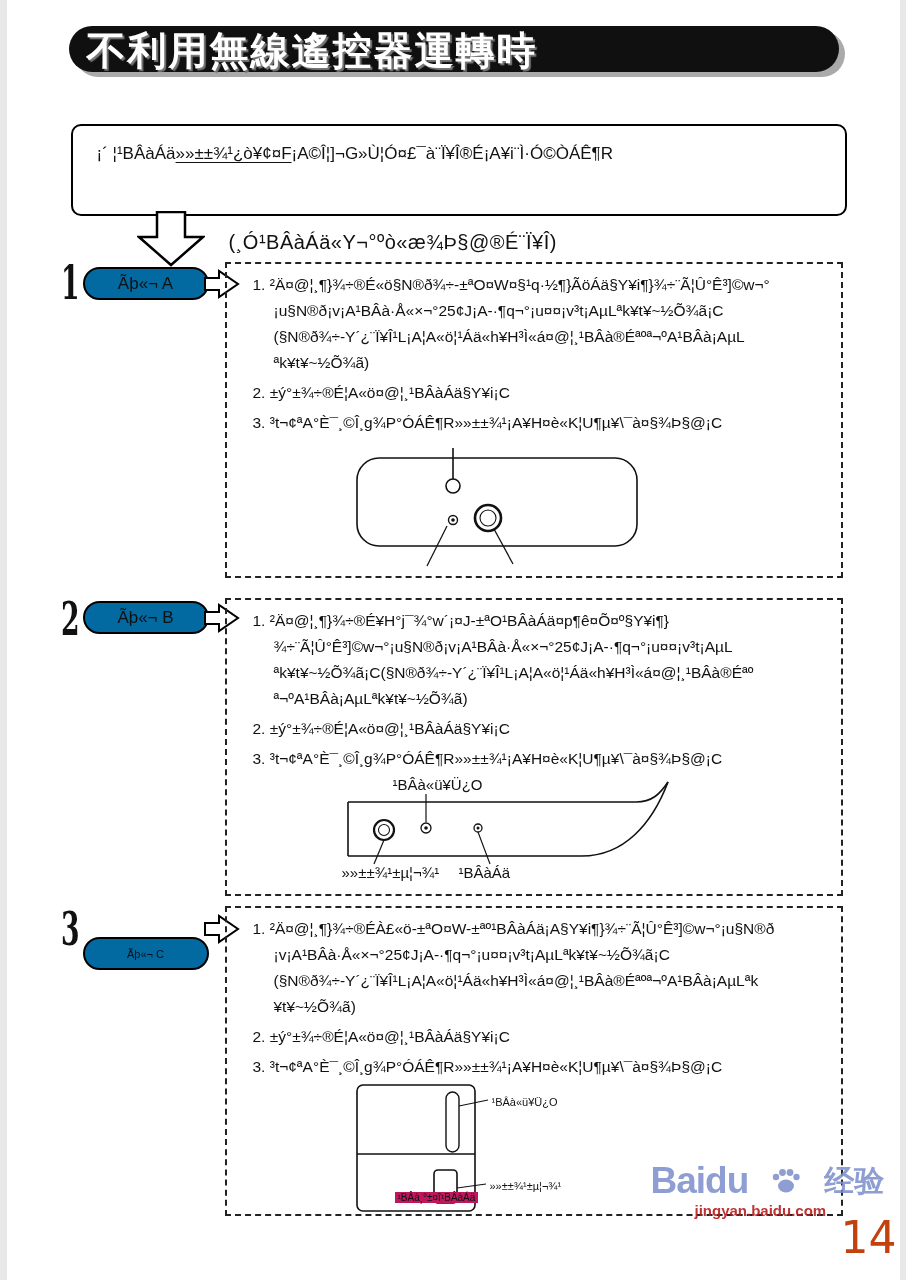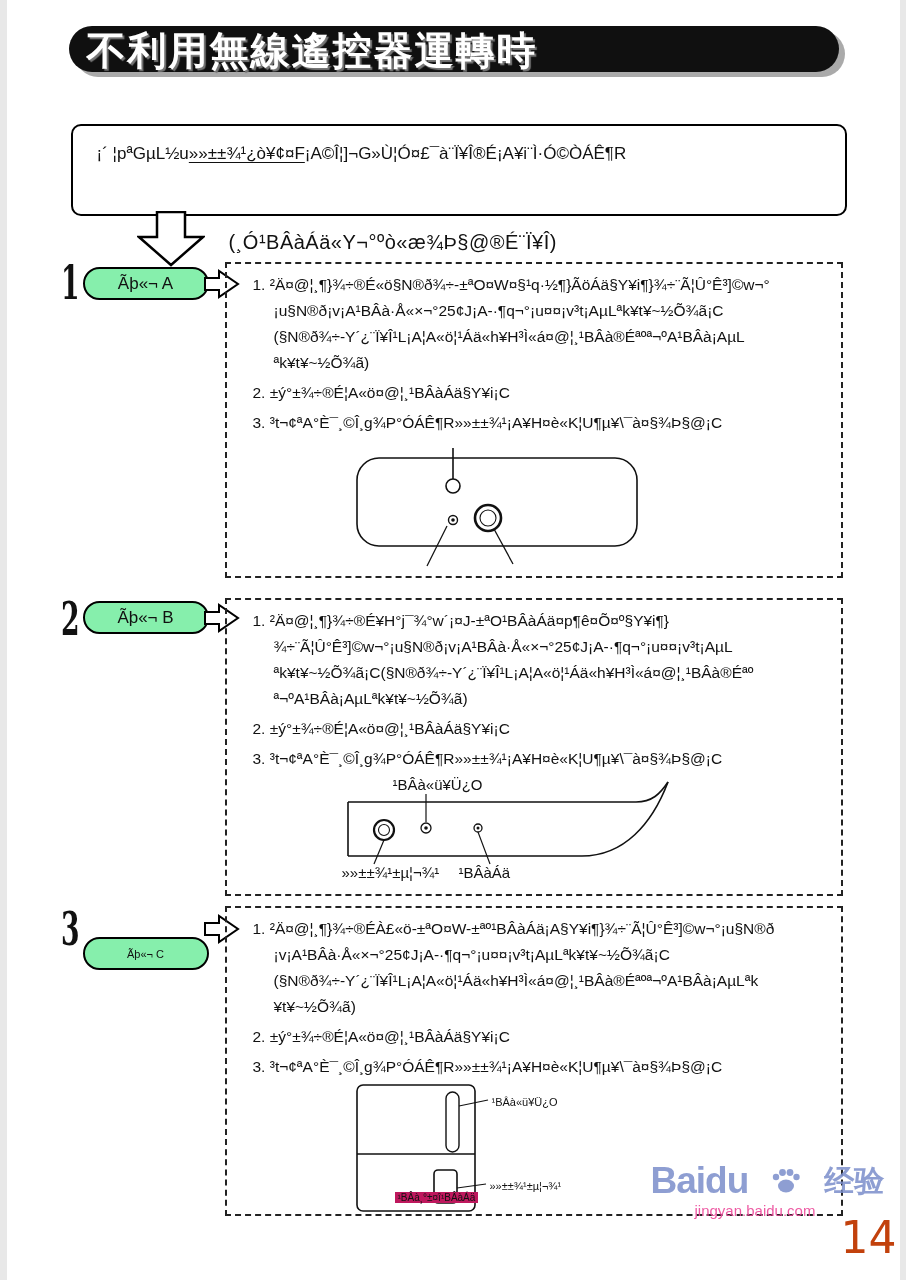--- a/index.html
+++ b/index.html
@@ -19,21 +19,21 @@
   .intro-line2{padding-left:62px;}
   .ul{text-decoration:underline;text-underline-offset:3px;}
 
   .down-arrow{position:absolute;left:130px;top:211px;}
   .subtitle{position:absolute;left:222px;top:231px;font-size:20px;letter-spacing:.5px;white-space:nowrap;}
 
   
   .sec-num{position:absolute;left:54px;font:700 46px "DejaVu Serif",serif;transform:scaleX(.58);
            transform-origin:0 0;line-height:1;}
   .n1{top:260px;} .n2{top:596px;} .n3{top:906px;}
-  .sec-label{position:absolute;left:76px;width:126px;height:33px;background:#86efac;border:2px solid #000;
+  .sec-label{position:absolute;left:76px;width:126px;height:33px;background:#0369a1;border:2px solid #000;
              border-radius:17px;box-sizing:border-box;display:flex;align-items:center;justify-content:center;
              font-size:17px;white-space:nowrap;}
   .l1{top:267px;} .l2{top:601px;} .l3{top:912px;font-size:11px;margin-top:25px;}
   .pointer{position:absolute;}
   .p1{left:197px;top:269px;} .p2{left:197px;top:603px;} .p3{left:197px;top:914px;}
   .sec-box{position:absolute;left:218px;width:618px;border:2px dashed #222;box-sizing:border-box;background:transparent;}
   .b1{top:262px;height:316px;} .b2{top:598px;height:298px;} .b3{top:906px;height:310px;}
   .items{position:absolute;left:246px;width:578px;font-size:15.5px;line-height:26px;}
   .t1{top:272px;} .t2{top:608px;} .t3{top:916px;}
   .item{margin:0 0 4px;padding-left:21px;text-indent:-21px;white-space:pre-wrap;}
@@ -46,36 +46,36 @@
   .s2-recv{left:335px;top:864px;font-size:15px;}
   .s2-key{left:452px;top:864px;font-size:15px;}
   .s3-ind{left:485px;top:1096px;font-size:11px;}
   .s3-runstop{left:388px;top:1157px;font-size:10px;background:#be185d;padding:0 3px;margin-top:35px;}
   .s3-recv{left:483px;top:1180px;font-size:11px;}
 
   
   .wm{position:absolute;left:644px;top:1160px;display:flex;align-items:center;gap:23px;color:#7b8ecb;opacity:.85;}
   .wm-brand{font-size:37px;font-weight:700;letter-spacing:-1px;}
   .wm-suffix{font-size:30px;font-weight:700;}
-  .wm-url{position:absolute;left:688px;top:1202px;font-size:15px;color:#ec4899;opacity:.9;}
+  .wm-url{position:absolute;left:688px;top:1202px;font-size:15px;color:#b91c1c;opacity:.9;font-weight:bold;}
   .page-number{position:absolute;left:834px;top:1212px;font-size:44px;font-family:"DejaVu Sans",sans-serif;color:#c2410c;}
 
   svg{display:block;}
 </style>
 </head>
 <body>
 
 <div class="page">
 
   <div class="title-bar">
     <div class="title-text">不利用無線遙控器運轉時</div>
   </div>
 
   <div class="intro-box">
-    <p><span>¡´ ¦pªGµL½u</span><span class="ul">»»±±¾¹¿ò¥¢¤F</span><span>¡A©Î¦]¬G»Ù¦Ó¤£¯à¨Ï¥Î®É¡A¥i¨Ì·Ó©ÒÁÊ¶R</span></p>
+    <p><span>¡´ ¦¹BÂàÁä</span><span class="ul">»»±±¾¹¿ò¥¢¤F</span><span>¡A©Î¦]¬G»Ù¦Ó¤£¯à¨Ï¥Î®É¡A¥i¨Ì·Ó©ÒÁÊ¶R</span></p>
   </div>
 
   <svg class="down-arrow" width="68" height="56" viewBox="0 0 68 56">
     <polygon points="20,1 48,1 48,26 66,26 34,54 2,26 20,26" fill="#ffffff" stroke="#000" stroke-width="2.5"></polygon>
   </svg>
 
   <div class="subtitle">(¸Ó¹BÂàÁä«Y¬°ºò«æ¾Þ§@®É¨Ï¥Î)</div>
 
   <div class="sec-num n1">1</div>
   <div class="sec-label l1">

